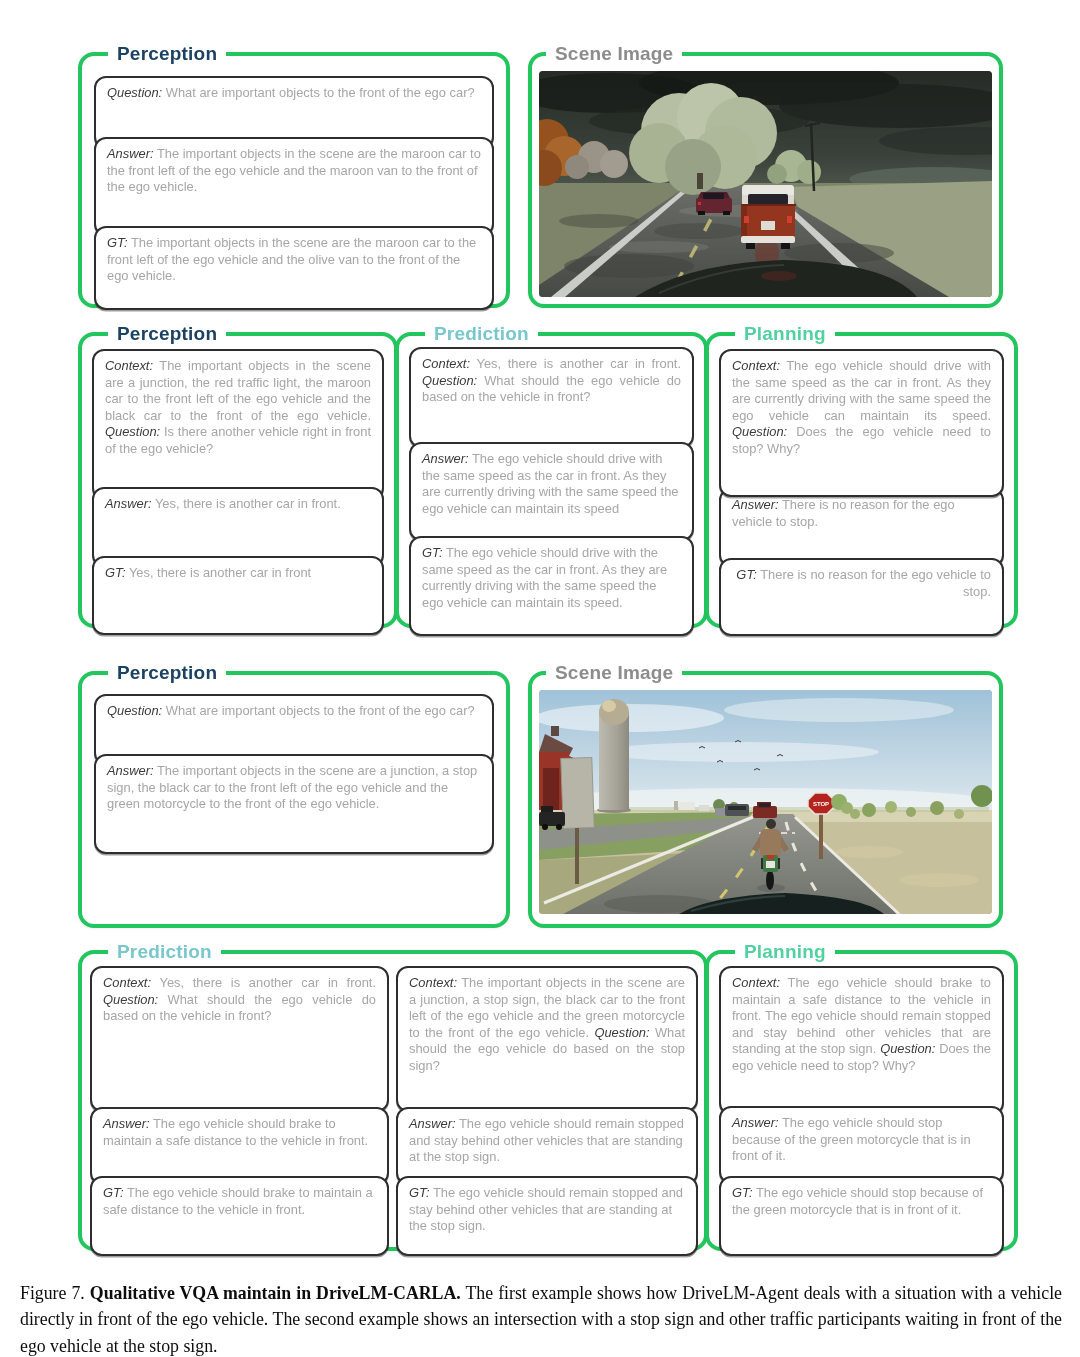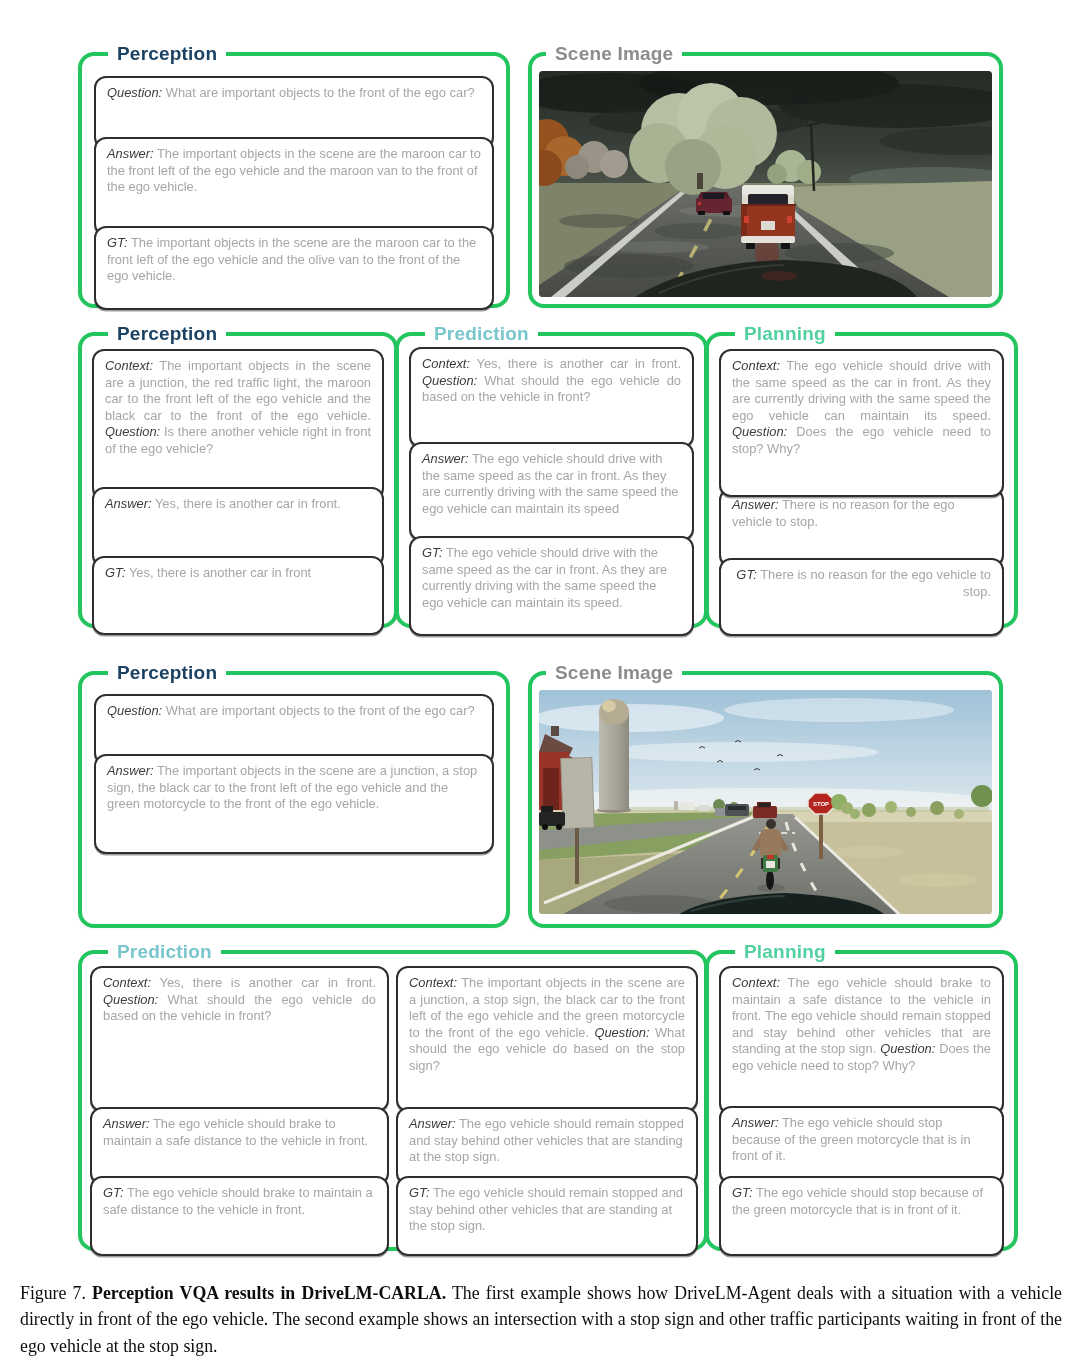--- a/index.html
+++ b/index.html
@@ -360,17 +360,17 @@
     <div class="box" style="top:152px;height:60px;">
       <span class="seg"><b class="lbl">Answer:</b> <span>The ego vehicle should stop because of the green motorcycle that is in front of it.</span></span>
     </div>
     <div class="box" style="top:222px;height:62px;">
       <span class="seg"><b class="lbl">GT:</b> <span>The ego vehicle should stop because of the green motorcycle that is in front of it.</span></span>
     </div>
   </section>
 
   <p class="caption">
     <span>Figure 7.</span>
-    <span class="capbold">Perception VQA results in DriveLM-CARLA.</span>
+    <span class="capbold">Qualitative VQA maintain in DriveLM-CARLA.</span>
     <span>The first example shows how DriveLM-Agent deals with a situation with a vehicle directly in front of the ego vehicle. The second example shows an intersection with a stop sign and other traffic participants waiting in front of the ego vehicle at the stop sign.</span>
   </p>
 
 </div>
 
 </body></html>

